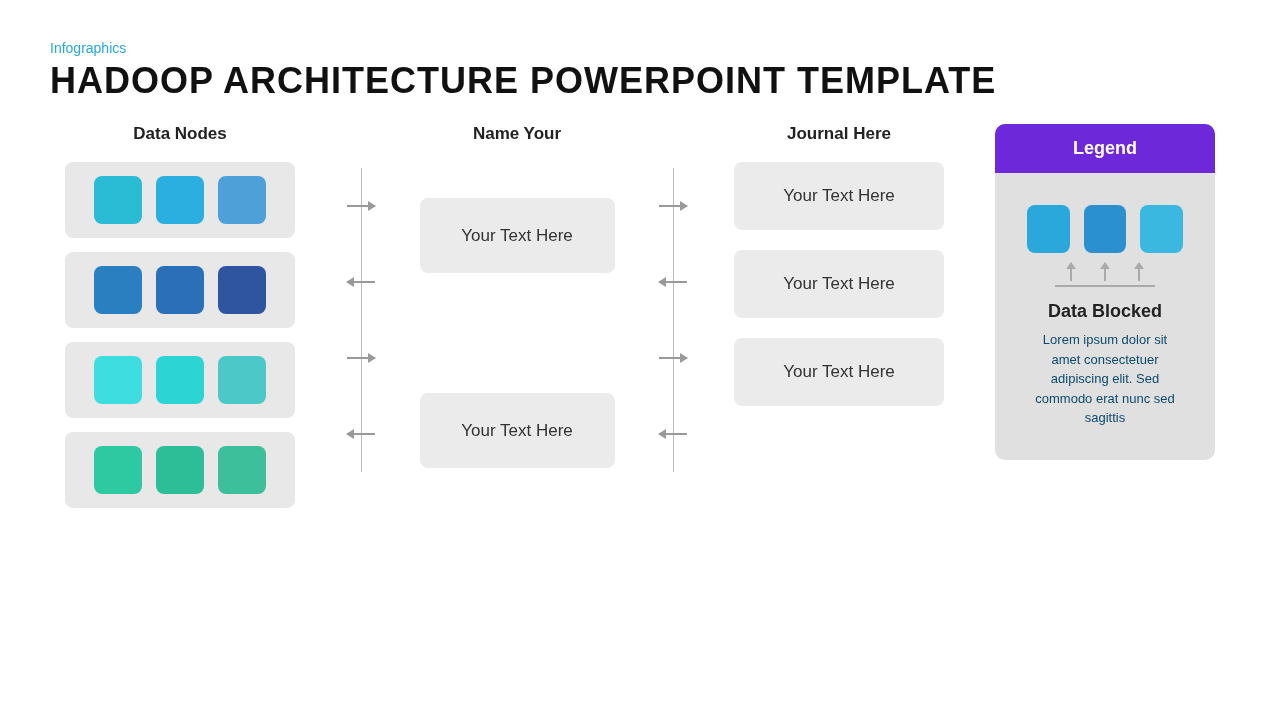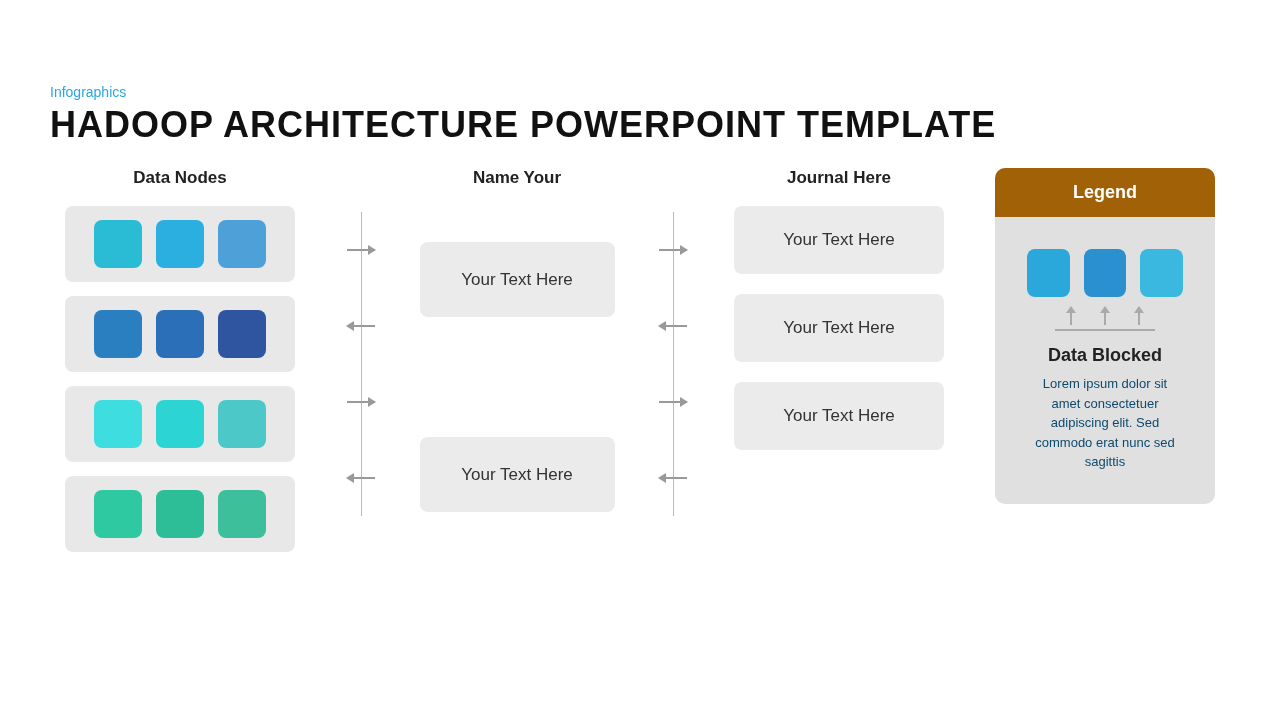--- a/index.html
+++ b/index.html
@@ -17,21 +17,20 @@
       display: flex;
       flex-direction: column;
     }
     .header {
       margin-bottom: 20px;
     }
     .infographics-label {
       color: #29a8e0;
       font-size: 14px;
       margin-bottom: 4px;
-      margin-top: 44px;
     }
     .main-title {
       font-size: 36px;
       font-weight: 900;
       color: #111111;
       text-transform: uppercase;
       letter-spacing: 1px;
     }
     .content {
       display: flex;
@@ -140,21 +139,21 @@
       width: 230px;
       margin-left: 20px;
     }
     .legend-box {
       background: #e0e0e0;
       border-radius: 10px;
       overflow: hidden;
       width: 220px;
     }
     .legend-header {
-      background: #a16207;
+      background: #6d28d9;
       color: white;
       font-size: 18px;
       font-weight: 700;
       text-align: center;
       padding: 14px;
     }
     .legend-body {
       padding: 32px;
     }
     .legend-squares {

